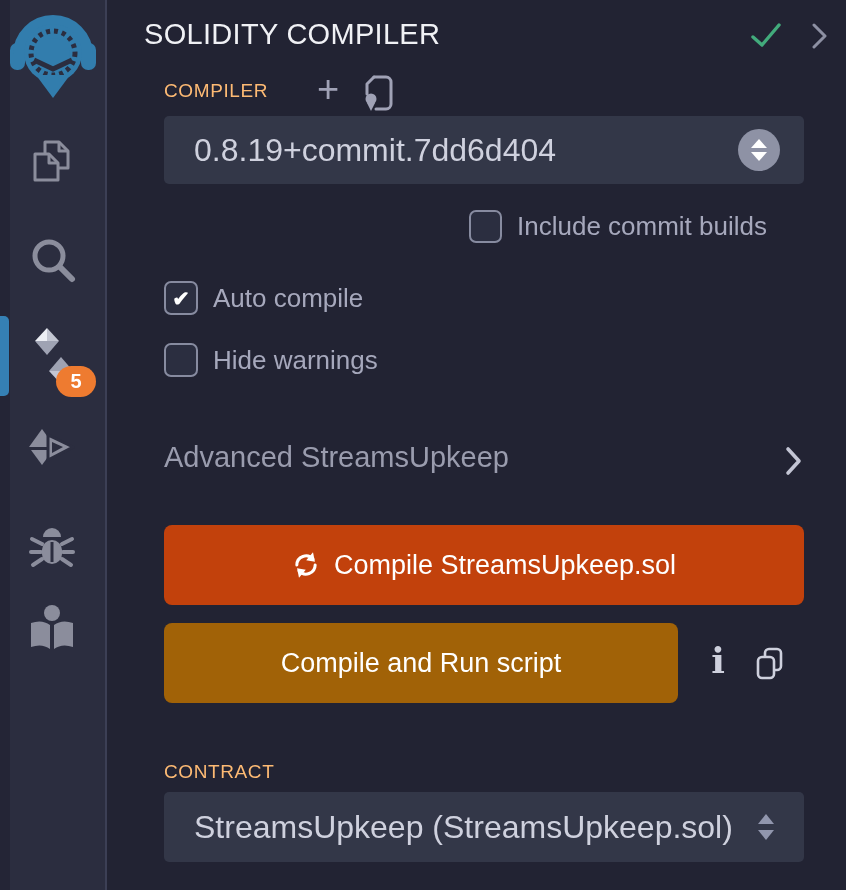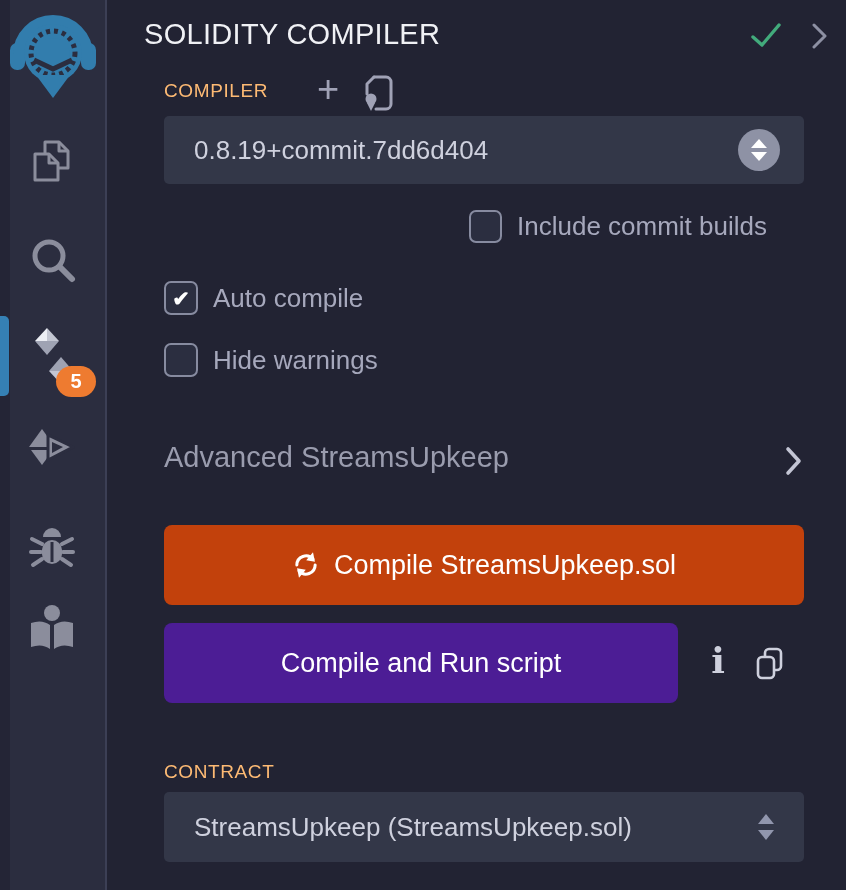--- a/index.html
+++ b/index.html
@@ -28,21 +28,21 @@
 
   .section-label { position:absolute; font-size:19px; color:#fdba74; letter-spacing:0.6px; }
   .plus-glyph { position:absolute; left:208px; top:70px; font-size:38px; font-weight:300;
                 color:#a0a2b6; cursor:pointer; line-height:38px; }
   .license-icon { position:absolute; left:252px; top:74px; cursor:pointer; }
 
   .select-box { position:absolute; left:55px; width:640px; background:#333748; border-radius:5px;
                 cursor:pointer; display:flex; align-items:center; }
   .select-version { top:116px; height:68px; }
   .select-contract { top:792px; height:70px; }
-  .select-text { padding-left:30px; font-size:26px; color:#cfd1de; white-space:nowrap; }
+  .select-text { padding-left:30px; font-size:32px; color:#cfd1de; white-space:nowrap; }
   .updown-circle { position:absolute; right:24px; top:13px; width:42px; height:42px;
                    border-radius:50%; background:#8e92a5; display:flex; flex-direction:column;
                    align-items:center; justify-content:center; gap:4px; }
   .tri { width:0; height:0; }
   .tri-up-w   { border-left:8px solid transparent; border-right:8px solid transparent; border-bottom:9px solid #ffffff; }
   .tri-down-w { border-left:8px solid transparent; border-right:8px solid transparent; border-top:9px solid #ffffff; }
   .contract-arrows { position:absolute; right:30px; top:0; height:100%;
                      display:flex; flex-direction:column; align-items:center; justify-content:center; gap:6px; }
   .tri-up-g   { border-left:8px solid transparent; border-right:8px solid transparent; border-bottom:10px solid #9196ad; }
   .tri-down-g { border-left:8px solid transparent; border-right:8px solid transparent; border-top:10px solid #9196ad; }
@@ -57,21 +57,21 @@
   .row-hide    { left:55px;  top:343px; }
 
   .advanced-row { position:absolute; left:0; top:441px; width:737px; cursor:pointer; }
   .advanced-label { position:absolute; left:55px; top:0; font-size:29px; color:#9a9cae; }
   .advanced-chevron { position:absolute; left:676px; top:5px; }
 
   .btn { position:absolute; left:55px; height:80px; border:none; border-radius:8px;
          display:flex; align-items:center; justify-content:center; gap:14px;
          font-family:"Liberation Sans", sans-serif; font-size:27px; color:#ffffff; cursor:pointer; }
   .btn-compile { top:525px; width:640px; background:#c2410c; }
-  .btn-run     { top:623px; width:514px; background:#4c1d95; }
+  .btn-run     { top:623px; width:514px; background:#a16207; }
 
   .info-glyph { position:absolute; left:597px; top:637px; width:24px; text-align:center;
                 font-family:"DejaVu Serif", "Liberation Serif", serif; font-weight:bold;
                 font-size:36px; color:#ced0dd; cursor:pointer; line-height:1.3; }
   .copy-icon { position:absolute; left:646px; top:646px; cursor:pointer; }
 
   .label-compiler { left:55px; top:80px; }
   .label-contract { left:55px; top:761px; }
 </style>
 </head>

